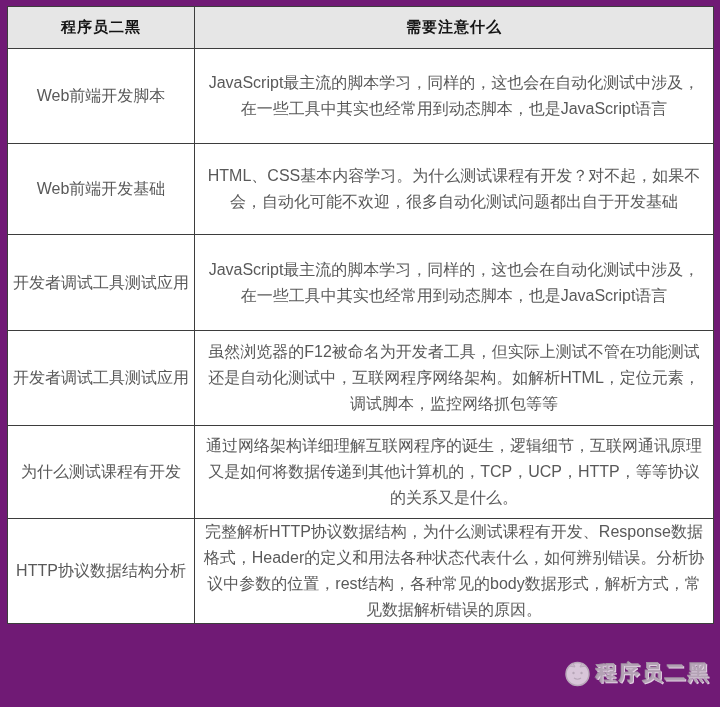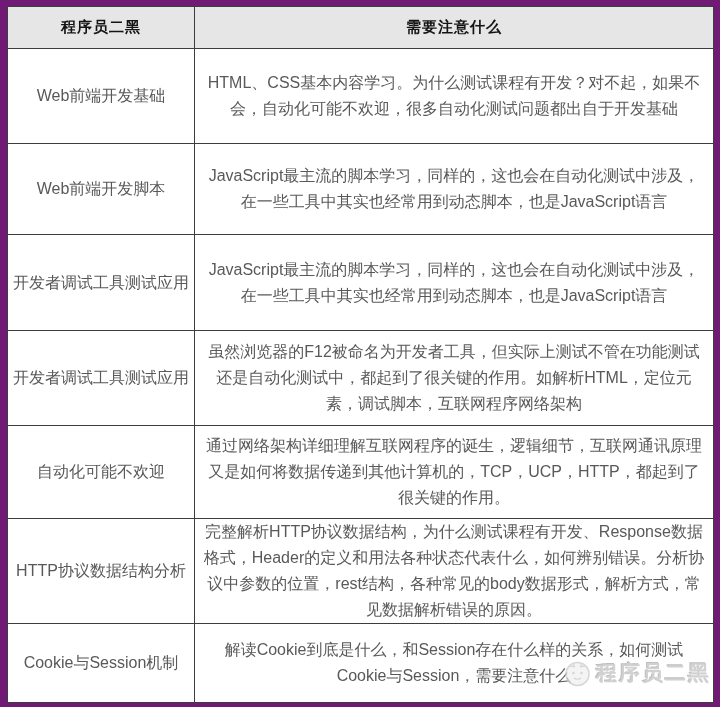--- a/index.html
+++ b/index.html
@@ -88,46 +88,42 @@
       <col class="c2">
     </colgroup>
     <thead>
       <tr>
         <th>程序员二黑</th>
         <th>需要注意什么</th>
       </tr>
     </thead>
     <tbody>
       <tr>
+        <td class="topic">Web前端开发脚本</td>
+        <td class="desc">JavaScript最主流的脚本学习，同样的，这也会在自动化测试中涉及，在一些工具中其实也经常用到动态脚本，也是JavaScript语言</td>
+      </tr>
+      <tr>
         <td class="topic">Web前端开发基础</td>
         <td class="desc">HTML、CSS基本内容学习。为什么测试课程有开发？对不起，如果不会，自动化可能不欢迎，很多自动化测试问题都出自于开发基础</td>
-      </tr>
-      <tr>
-        <td class="topic">Web前端开发脚本</td>
-        <td class="desc">JavaScript最主流的脚本学习，同样的，这也会在自动化测试中涉及，在一些工具中其实也经常用到动态脚本，也是JavaScript语言</td>
       </tr>
       <tr>
         <td class="topic">开发者调试工具测试应用</td>
         <td class="desc">JavaScript最主流的脚本学习，同样的，这也会在自动化测试中涉及，在一些工具中其实也经常用到动态脚本，也是JavaScript语言</td>
       </tr>
       <tr>
         <td class="topic">开发者调试工具测试应用</td>
-        <td class="desc">虽然浏览器的F12被命名为开发者工具，但实际上测试不管在功能测试还是自动化测试中，都起到了很关键的作用。如解析HTML，定位元素，调试脚本，互联网程序网络架构</td>
+        <td class="desc">虽然浏览器的F12被命名为开发者工具，但实际上测试不管在功能测试还是自动化测试中，互联网程序网络架构。如解析HTML，定位元素，调试脚本，监控网络抓包等等</td>
       </tr>
       <tr>
-        <td class="topic">自动化可能不欢迎</td>
-        <td class="desc">通过网络架构详细理解互联网程序的诞生，逻辑细节，互联网通讯原理又是如何将数据传递到其他计算机的，TCP，UCP，HTTP，都起到了很关键的作用。</td>
+        <td class="topic">为什么测试课程有开发</td>
+        <td class="desc">通过网络架构详细理解互联网程序的诞生，逻辑细节，互联网通讯原理又是如何将数据传递到其他计算机的，TCP，UCP，HTTP，等等协议的关系又是什么。</td>
       </tr>
       <tr>
         <td class="topic">HTTP协议数据结构分析</td>
         <td class="desc">完整解析HTTP协议数据结构，为什么测试课程有开发、Response数据格式，Header的定义和用法各种状态代表什么，如何辨别错误。分析协议中参数的位置，rest结构，各种常见的body数据形式，解析方式，常见数据解析错误的原因。</td>
-      </tr>
-      <tr>
-        <td class="topic">Cookie与Session机制</td>
-        <td class="desc">解读Cookie到底是什么，和Session存在什么样的关系，如何测试Cookie与Session，需要注意什么</td>
       </tr>
     </tbody>
   </table>
 
   <div class="watermark">
     <span class="wm-icon">
       <svg width="27" height="27" viewBox="0 0 27 27">
         <circle cx="13.5" cy="14" r="11.5" fill="#f2f2f2" stroke="#cccccc" stroke-width="1.5"></circle>
         <path d="M5 6 L9 3 L11 7 Z" fill="#e0e0e0" stroke="#cccccc" stroke-width="1"></path>
         <path d="M22 6 L18 3 L16 7 Z" fill="#e0e0e0" stroke="#cccccc" stroke-width="1"></path>

